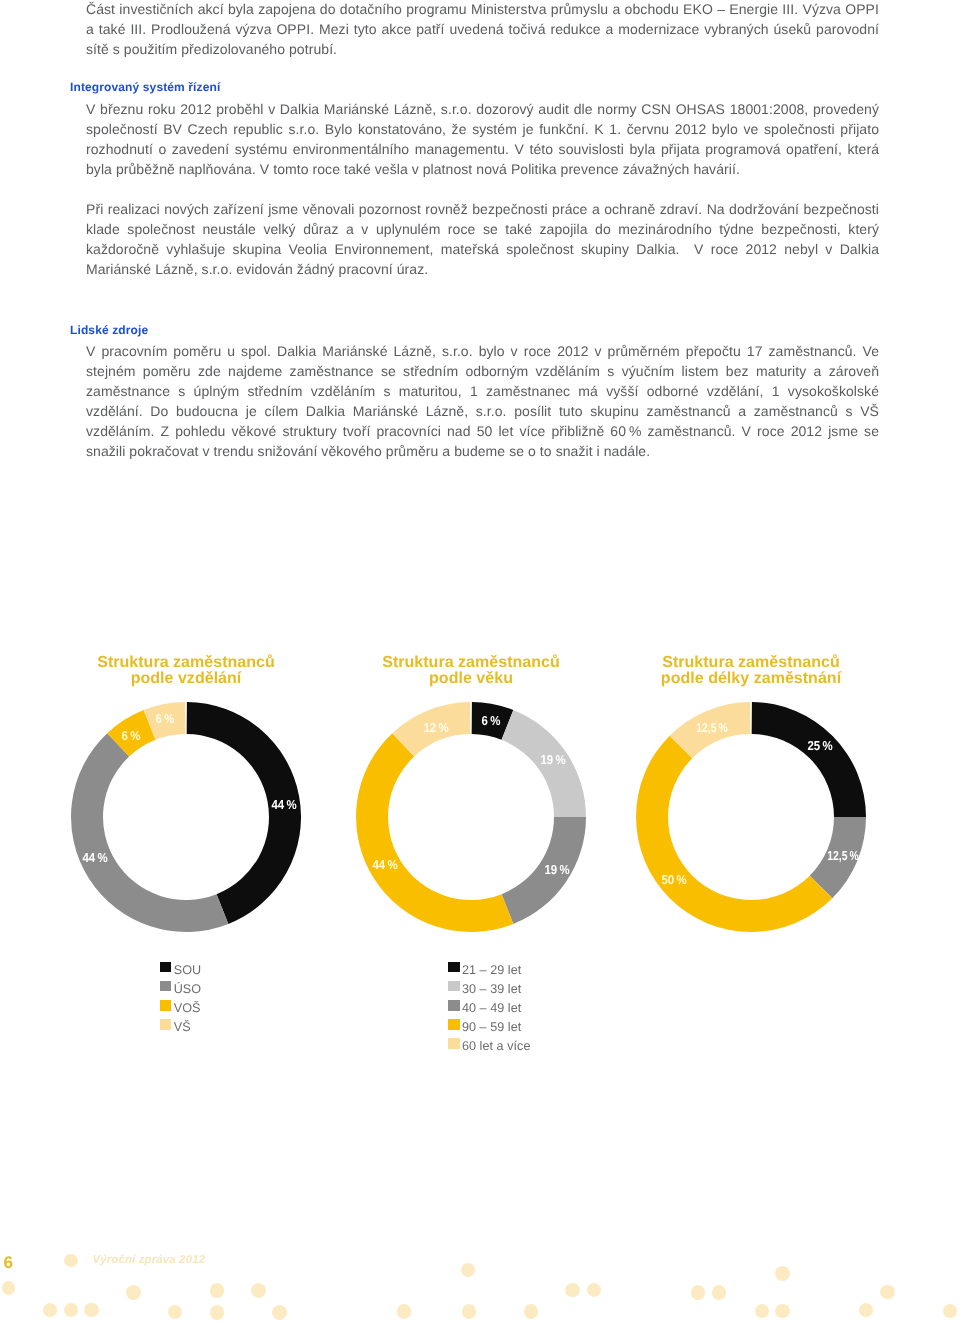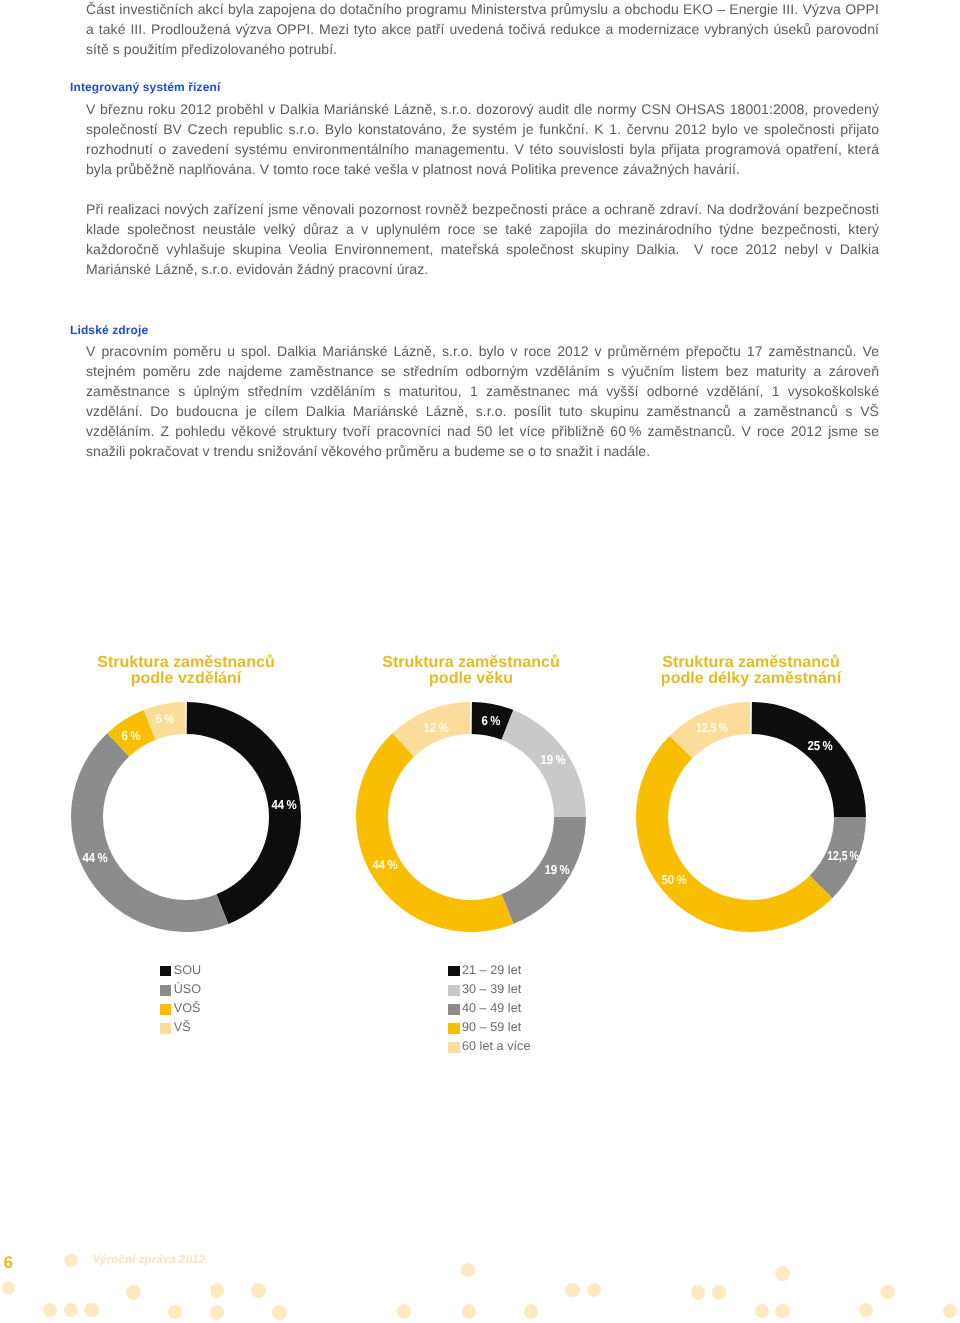--- a/index.html
+++ b/index.html
@@ -66,21 +66,21 @@
   .sl-3-1{left:820px;  top:744.5px;color:#ffffff;}
   .sl-3-2{left:843px;  top:854.5px;color:#ffffff;transform:translate(-50%,-50%) scaleX(0.80);}
   .sl-3-3{left:674px;  top:878.5px;color:#fdfbd2;}
   .sl-3-4{left:712px;  top:726.5px;color:#fefdea;transform:translate(-50%,-50%) scaleX(0.80);}
 
   
   .legend{position:absolute;font-size:12.6px;line-height:19.2px;color:#6b6c6e;letter-spacing:0.004em;}
   .lg-1{left:143.8px;top:960.5px;}
   .lg-2{left:432px;  top:960.5px;}
   .lg-3{left:715px;  top:960.5px;}
-  .legend-row{display:flex;align-items:center;height:19.2px;white-space:nowrap;padding-left:16px;}
+  .legend-row{display:flex;align-items:flex-start;height:19.2px;white-space:nowrap;padding-left:16px;}
   .swatch{width:11.5px;height:10.8px;display:inline-block;margin-right:2.4px;flex:0 0 auto;position:relative;top:1px;}
   .sw-k {background:#0d0d0d;}
   .sw-g {background:#8c8c8c;}
   .sw-lg{background:#c9c9c9;}
   .sw-y {background:#f9be00;}
   .sw-l {background:#fbdc9b;}
 
   
   .footer{position:absolute;left:0;top:1240px;width:960px;height:83px;overflow:hidden;}
   .dot{position:absolute;border-radius:50%;background:#fcebc2;}

